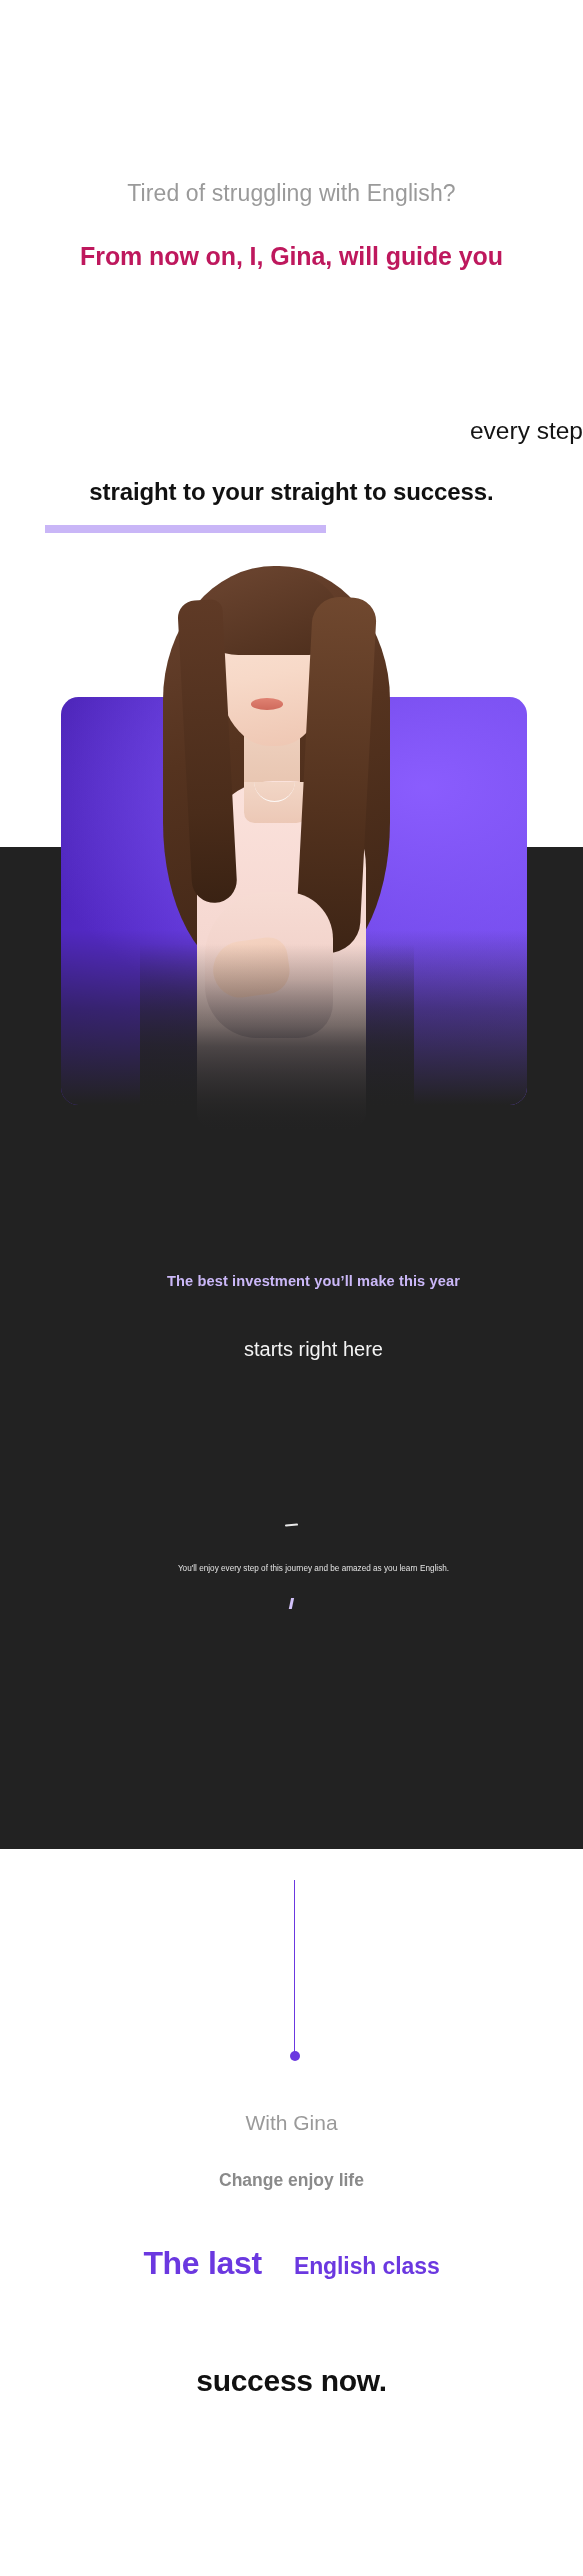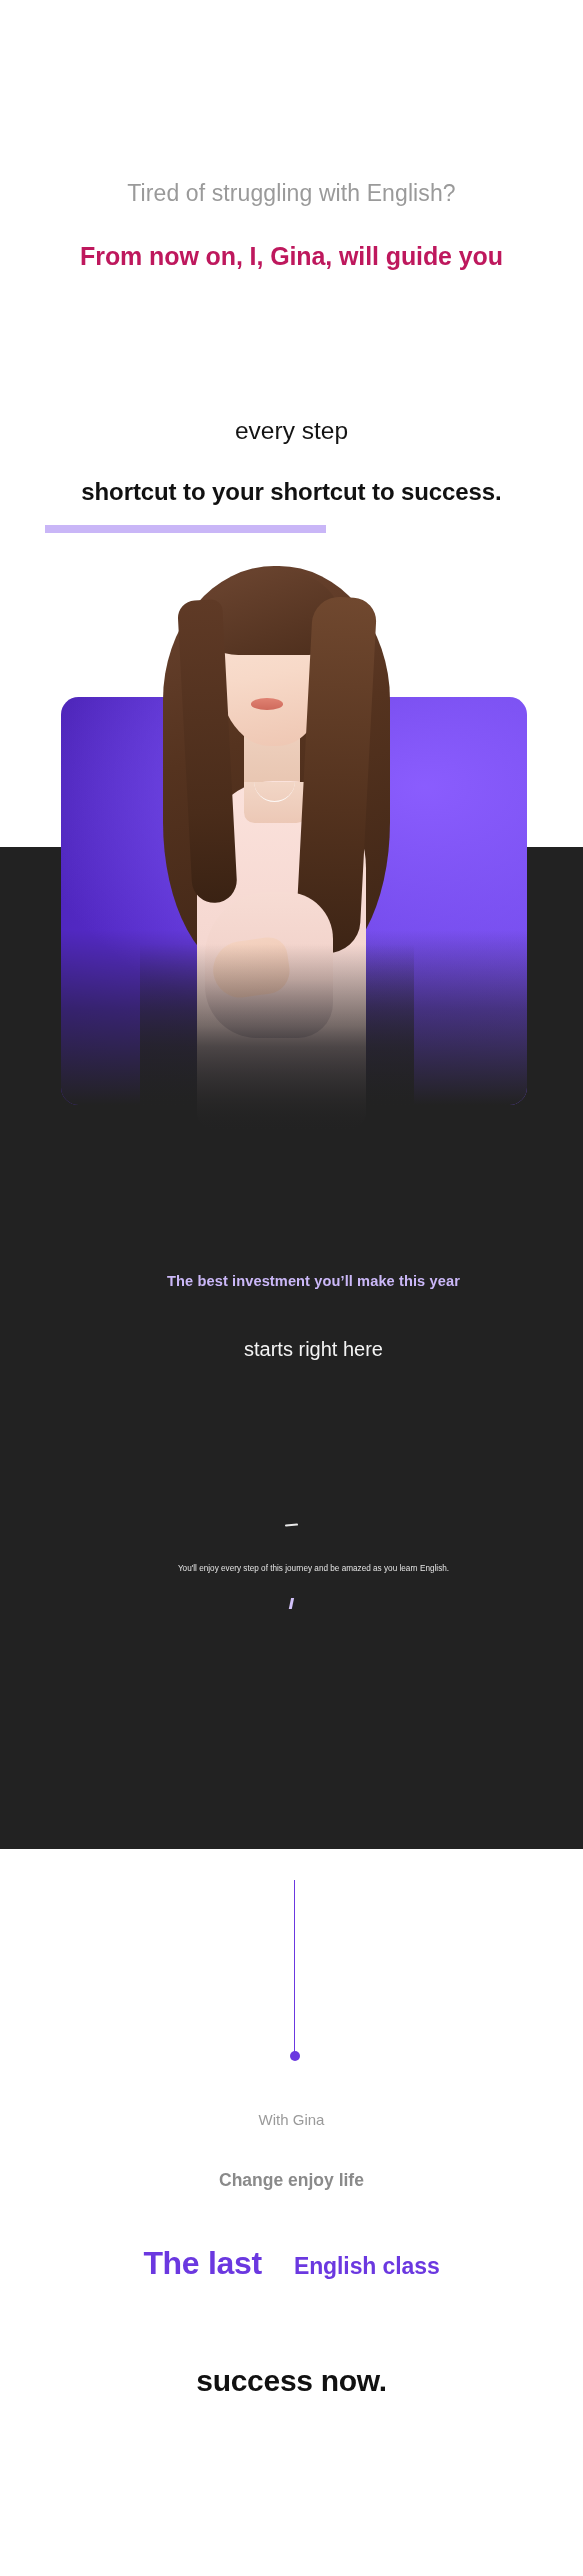--- a/index.html
+++ b/index.html
@@ -33,21 +33,21 @@
   }
   .line-lead {
     position:absolute; left:0; top:242px; width:583px;
     text-align:center;
     font-size:25px; font-weight:700; color:#be185d;
     letter-spacing:-0.1px;
     white-space:nowrap;
   }
   .line-step {
     position:absolute; left:0; top:417px; width:583px;
-    text-align:center;
+    text-align:right;
     font-size:24.5px; font-weight:400; color:#141414;
     white-space:nowrap;
   }
   .line-shortcut {
     position:absolute; left:0; top:478px; width:583px;
     text-align:center;
     font-size:24px; font-weight:700; color:#111111;
     letter-spacing:-0.1px;
     white-space:nowrap;
   }
@@ -233,21 +233,21 @@
   }
   .v-dot {
     position:absolute; left:290px; top:2051px;
     width:10px; height:10px; border-radius:50%;
     background:#6b38e0;
     z-index:3;
   }
   .light-text { position:absolute; left:0; width:583px; z-index:3; text-align:center; }
   .line-withgina {
     top:2111px;
-    font-size:15px; font-weight:400; color:#9a9a9a;
+    font-size:21px; font-weight:400; color:#9a9a9a;
     white-space:nowrap;
   }
   .line-change {
     top:2170px;
     font-size:17.5px; font-weight:700; color:#8a8a8a;
     white-space:nowrap;
   }
   .final-row {
     position:absolute; left:0; top:2245px; width:583px;
     display:flex; align-items:baseline; justify-content:center;
@@ -271,21 +271,21 @@
 <body>
 
 <div class="page">
 
   <div class="dark-band"></div>
 
   <div class="intro">
     <div class="line-eyebrow">Tired of struggling with English?</div>
     <div class="line-lead">From now on, I, Gina, will guide you</div>
     <div class="line-step">every step</div>
-    <div class="line-shortcut">shortcut to your shortcut to success.</div>
+    <div class="line-shortcut">straight to your straight to success.</div>
   </div>
   <div class="accent-bar"></div>
 
   <div class="hero-wrap">
     <div class="hero-card"></div>
     <div class="portrait">
       <div class="p-hair-back"></div>
       <div class="p-neck"></div>
       <div class="p-body"></div>
       <div class="p-neckline"></div>

